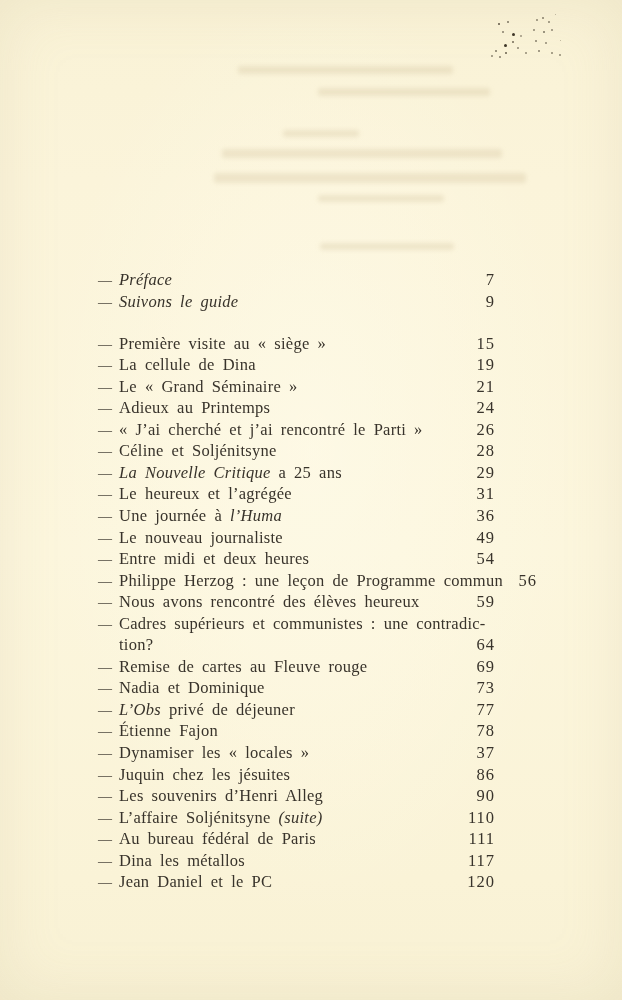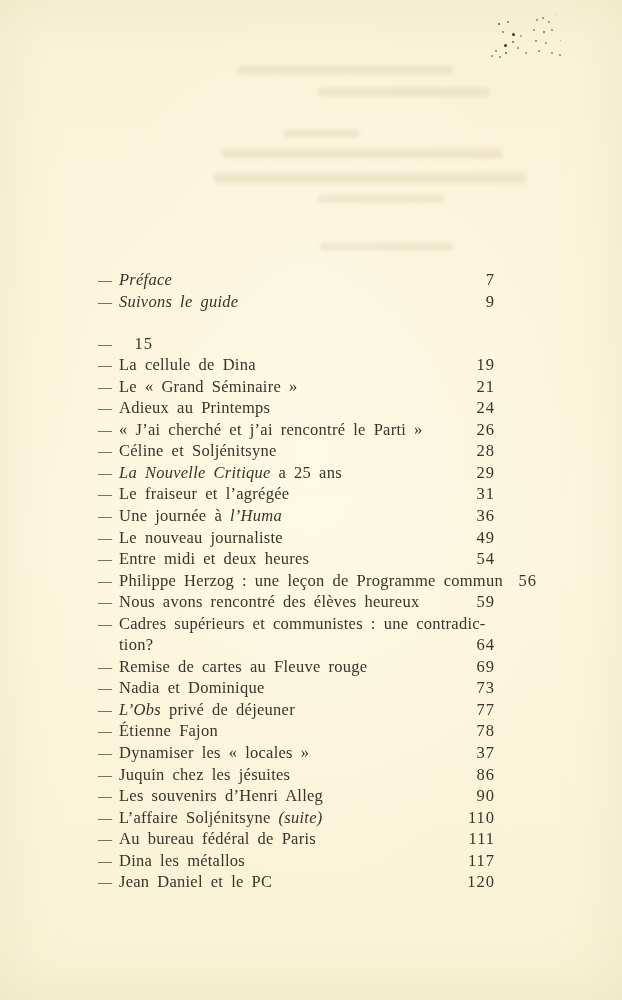--- a/index.html
+++ b/index.html
@@ -121,20 +121,21 @@
       <div class="entry">
         <div class="line">
           <span class="dash">—</span>
           <span class="text"><span class="italic">Suivons le guide</span></span>
           <span class="page-num">9</span>
         </div>
       </div>
       <div class="entry gap-before">
         <div class="line">
           <span class="dash">—</span>
+          <span class="text"><span>Première visite au « siège »</span></span>
           <span class="page-num">15</span>
         </div>
       </div>
       <div class="entry">
         <div class="line">
           <span class="dash">—</span>
           <span class="text"><span>La cellule de Dina</span></span>
           <span class="page-num">19</span>
         </div>
       </div>
@@ -169,21 +170,21 @@
       <div class="entry">
         <div class="line">
           <span class="dash">—</span>
           <span class="text"><span class="italic">La Nouvelle Critique</span><span> a 25 ans</span></span>
           <span class="page-num">29</span>
         </div>
       </div>
       <div class="entry">
         <div class="line">
           <span class="dash">—</span>
-          <span class="text"><span>Le fraiseur et l’agrégée</span></span>
+          <span class="text"><span>Le heureux et l’agrégée</span></span>
           <span class="page-num">31</span>
         </div>
       </div>
       <div class="entry">
         <div class="line">
           <span class="dash">—</span>
           <span class="text"><span>Une journée à </span><span class="italic">l’Huma</span></span>
           <span class="page-num">36</span>
         </div>
       </div>

